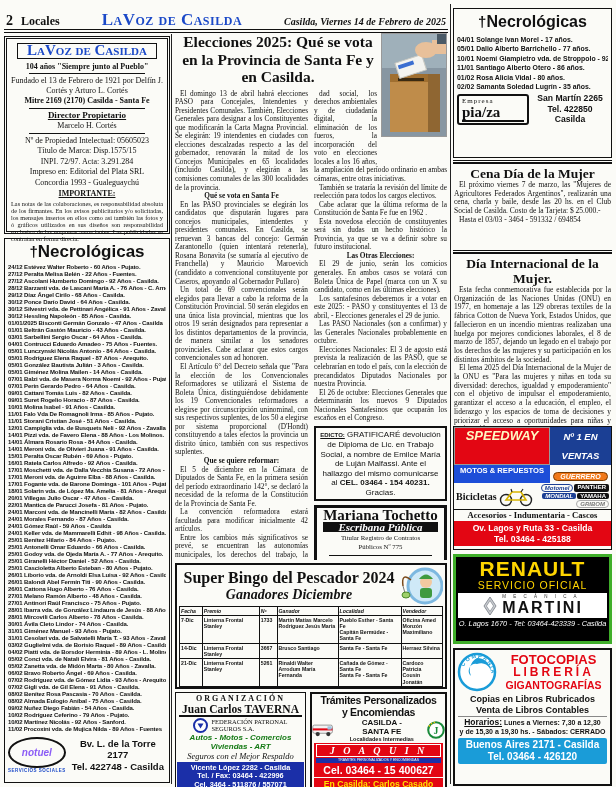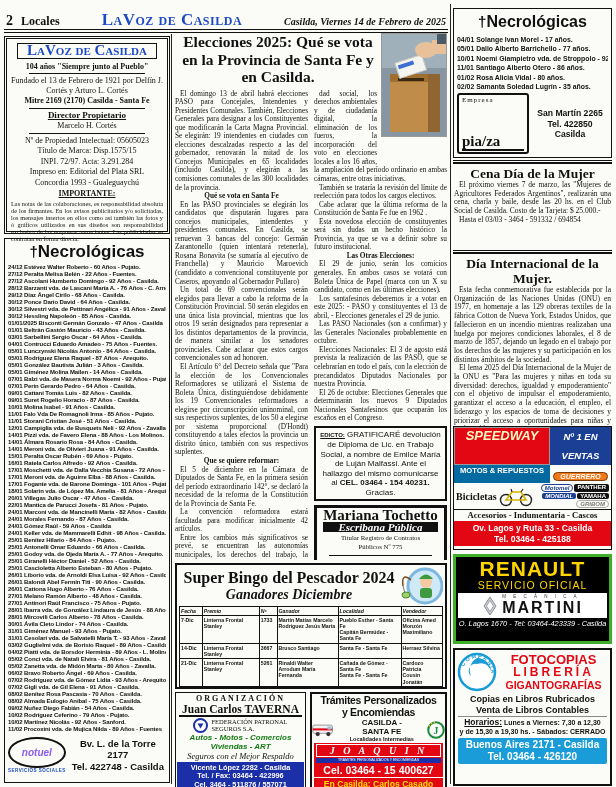--- a/index.html
+++ b/index.html
@@ -115,39 +115,39 @@
   .col-right { position:absolute; left:453px; top:8px; width:159px; }
   .rnecro { border:1px solid #111; padding:2px 3px; height:150px; overflow:hidden;
             font-family:"Liberation Sans", sans-serif; }
   .rnecro .necro-title { font-size:16px; }
   .rnecro-list { margin-top:2px; }
   .rnecro-line { font-size:6.9px; font-weight:bold; line-height:9.4px; white-space:nowrap; overflow:hidden; }
   .piazza-row { display:flex; gap:3px; align-items:center; margin-top:2px; }
   .piazza-logo { border:2px solid #111; border-radius:3px; width:72px; padding:1px 3px;
                  font-family:"Liberation Serif", serif; }
   .piazza-emp { font-size:7px; letter-spacing:1px; }
-  .piazza-name { font-size:15px; font-weight:bold; border-bottom:2px solid #111; line-height:15px;margin-top:30px; }
+  .piazza-name { font-size:15px; font-weight:bold; border-bottom:2px solid #111; line-height:15px; }
   .piazza-addr { flex:1; text-align:center; font-weight:bold; font-size:8.6px; line-height:10.5px; }
   .rule2 { border-top:1px solid #111; border-bottom:2px solid #111; height:4px; margin:2px 0; }
 
   .rsec { padding:0 1px; }
   .rsec-title { font-weight:bold; font-size:13.5px; text-align:center; line-height:15px; }
   .rbody { font-size:7.5px; line-height:8.7px; text-align:justify; }
   .rbody p { text-indent:5px; margin:0; }
   .cena { height:82px; overflow:hidden; }
   .dia { height:170px; overflow:hidden; }
 
   .speedway { border:1px solid #111; height:124px; overflow:hidden; font-family:"Liberation Sans", sans-serif; }
   .sp-r1 { display:flex; }
   .sp-name { background:#e30613; color:#fef9c3; font-weight:bold; font-style:italic; font-size:13px;
              width:96px; text-align:center; border:1px solid #999; }
   .sp-n1 { background:#1b3f94; color:#fff; font-weight:bold; font-style:italic; font-size:9.5px;
            flex:1; text-align:center; line-height:19px; }
   .sp-r2 { display:flex; }
-  .sp-motos { background:#0369a1; color:#fff; font-weight:bold; font-size:7.6px; width:96px;
+  .sp-motos { background:#1d4ed8; color:#fff; font-weight:bold; font-size:7.6px; width:96px;
               text-align:center; line-height:12px; }
   .sp-guer { flex:1; text-align:center; }
   .sp-guer span { display:inline-block; background:#f07818; color:#fff; font-weight:bold;
                   font-style:italic; font-size:7px; border:1px solid #7a3c00; border-radius:6px;
                   padding:0 6px; }
   .sp-mid { display:flex; align-items:center; gap:2px; padding:1px 2px; }
   .sp-bici { font-family:"Liberation Serif", serif; font-weight:bold; font-size:10px; }
   .sp-brands { display:flex; flex-wrap:wrap; gap:1px; justify-content:flex-end; flex:1; }
   .chip { font-size:6px; font-weight:bold; padding:0 3px; border-radius:2px; }
   .chip.motomel { color:#1b3f94; border:1px solid #1b3f94; border-radius:8px; font-style:italic; }

